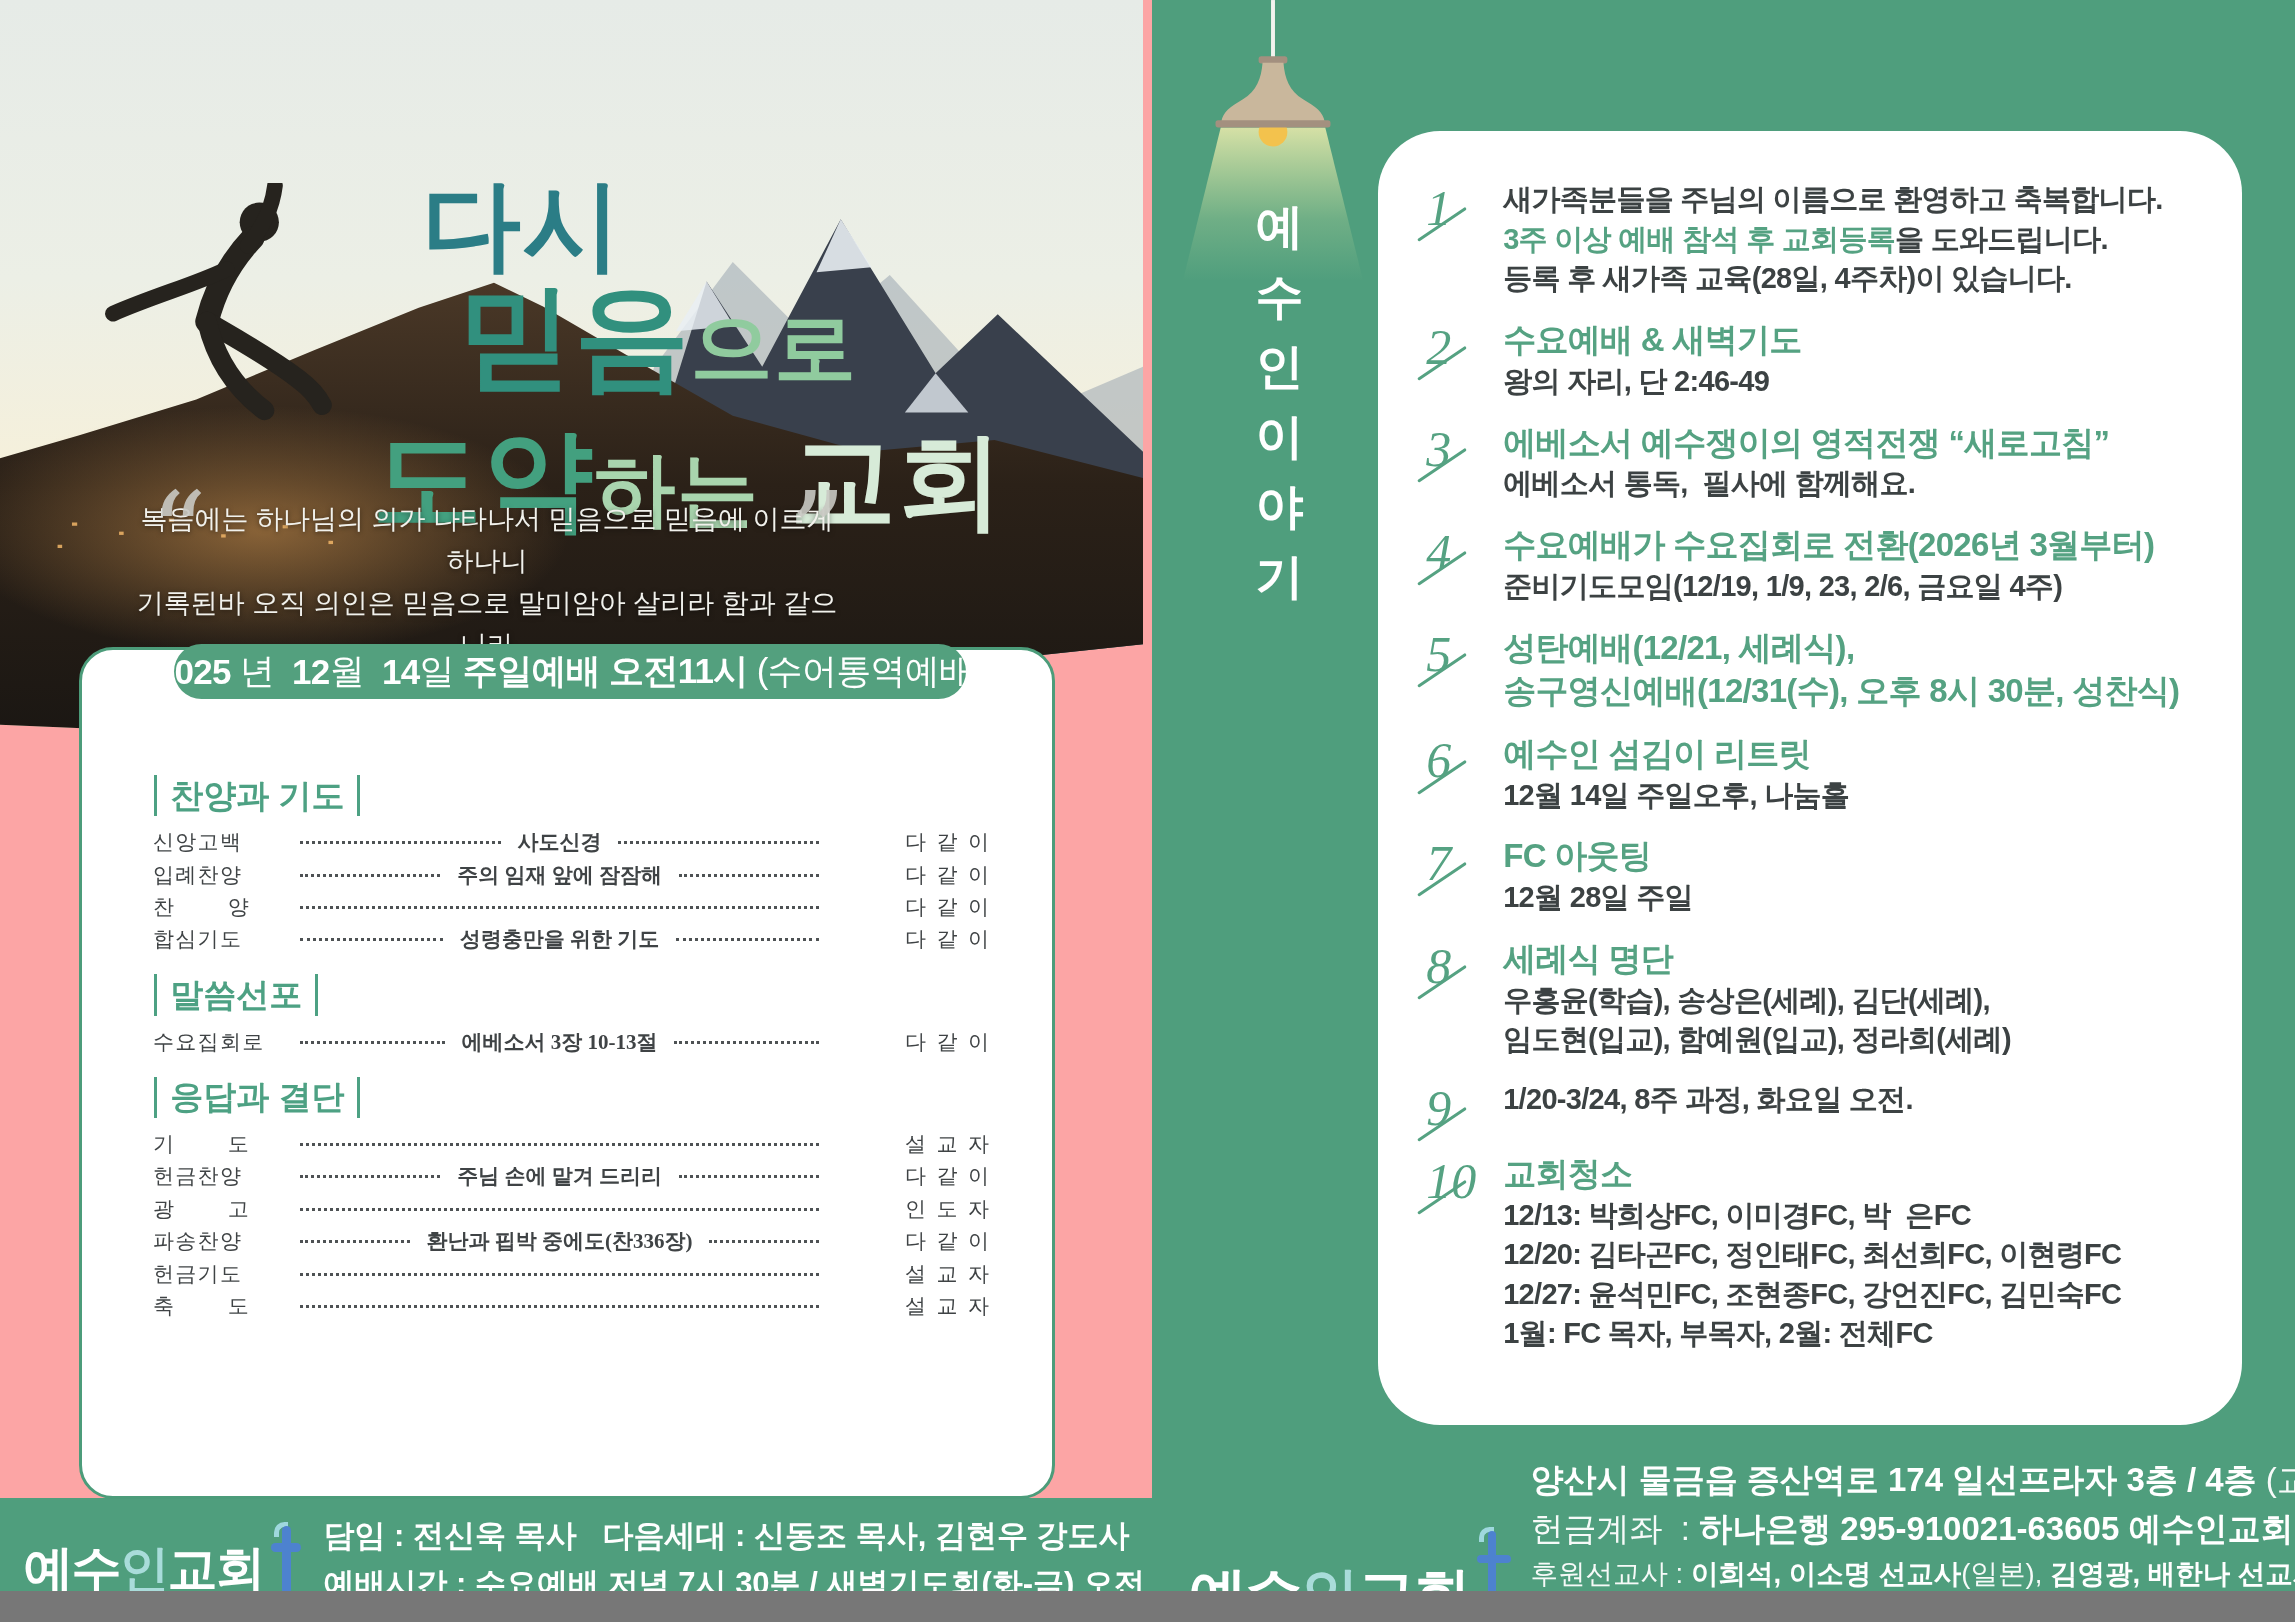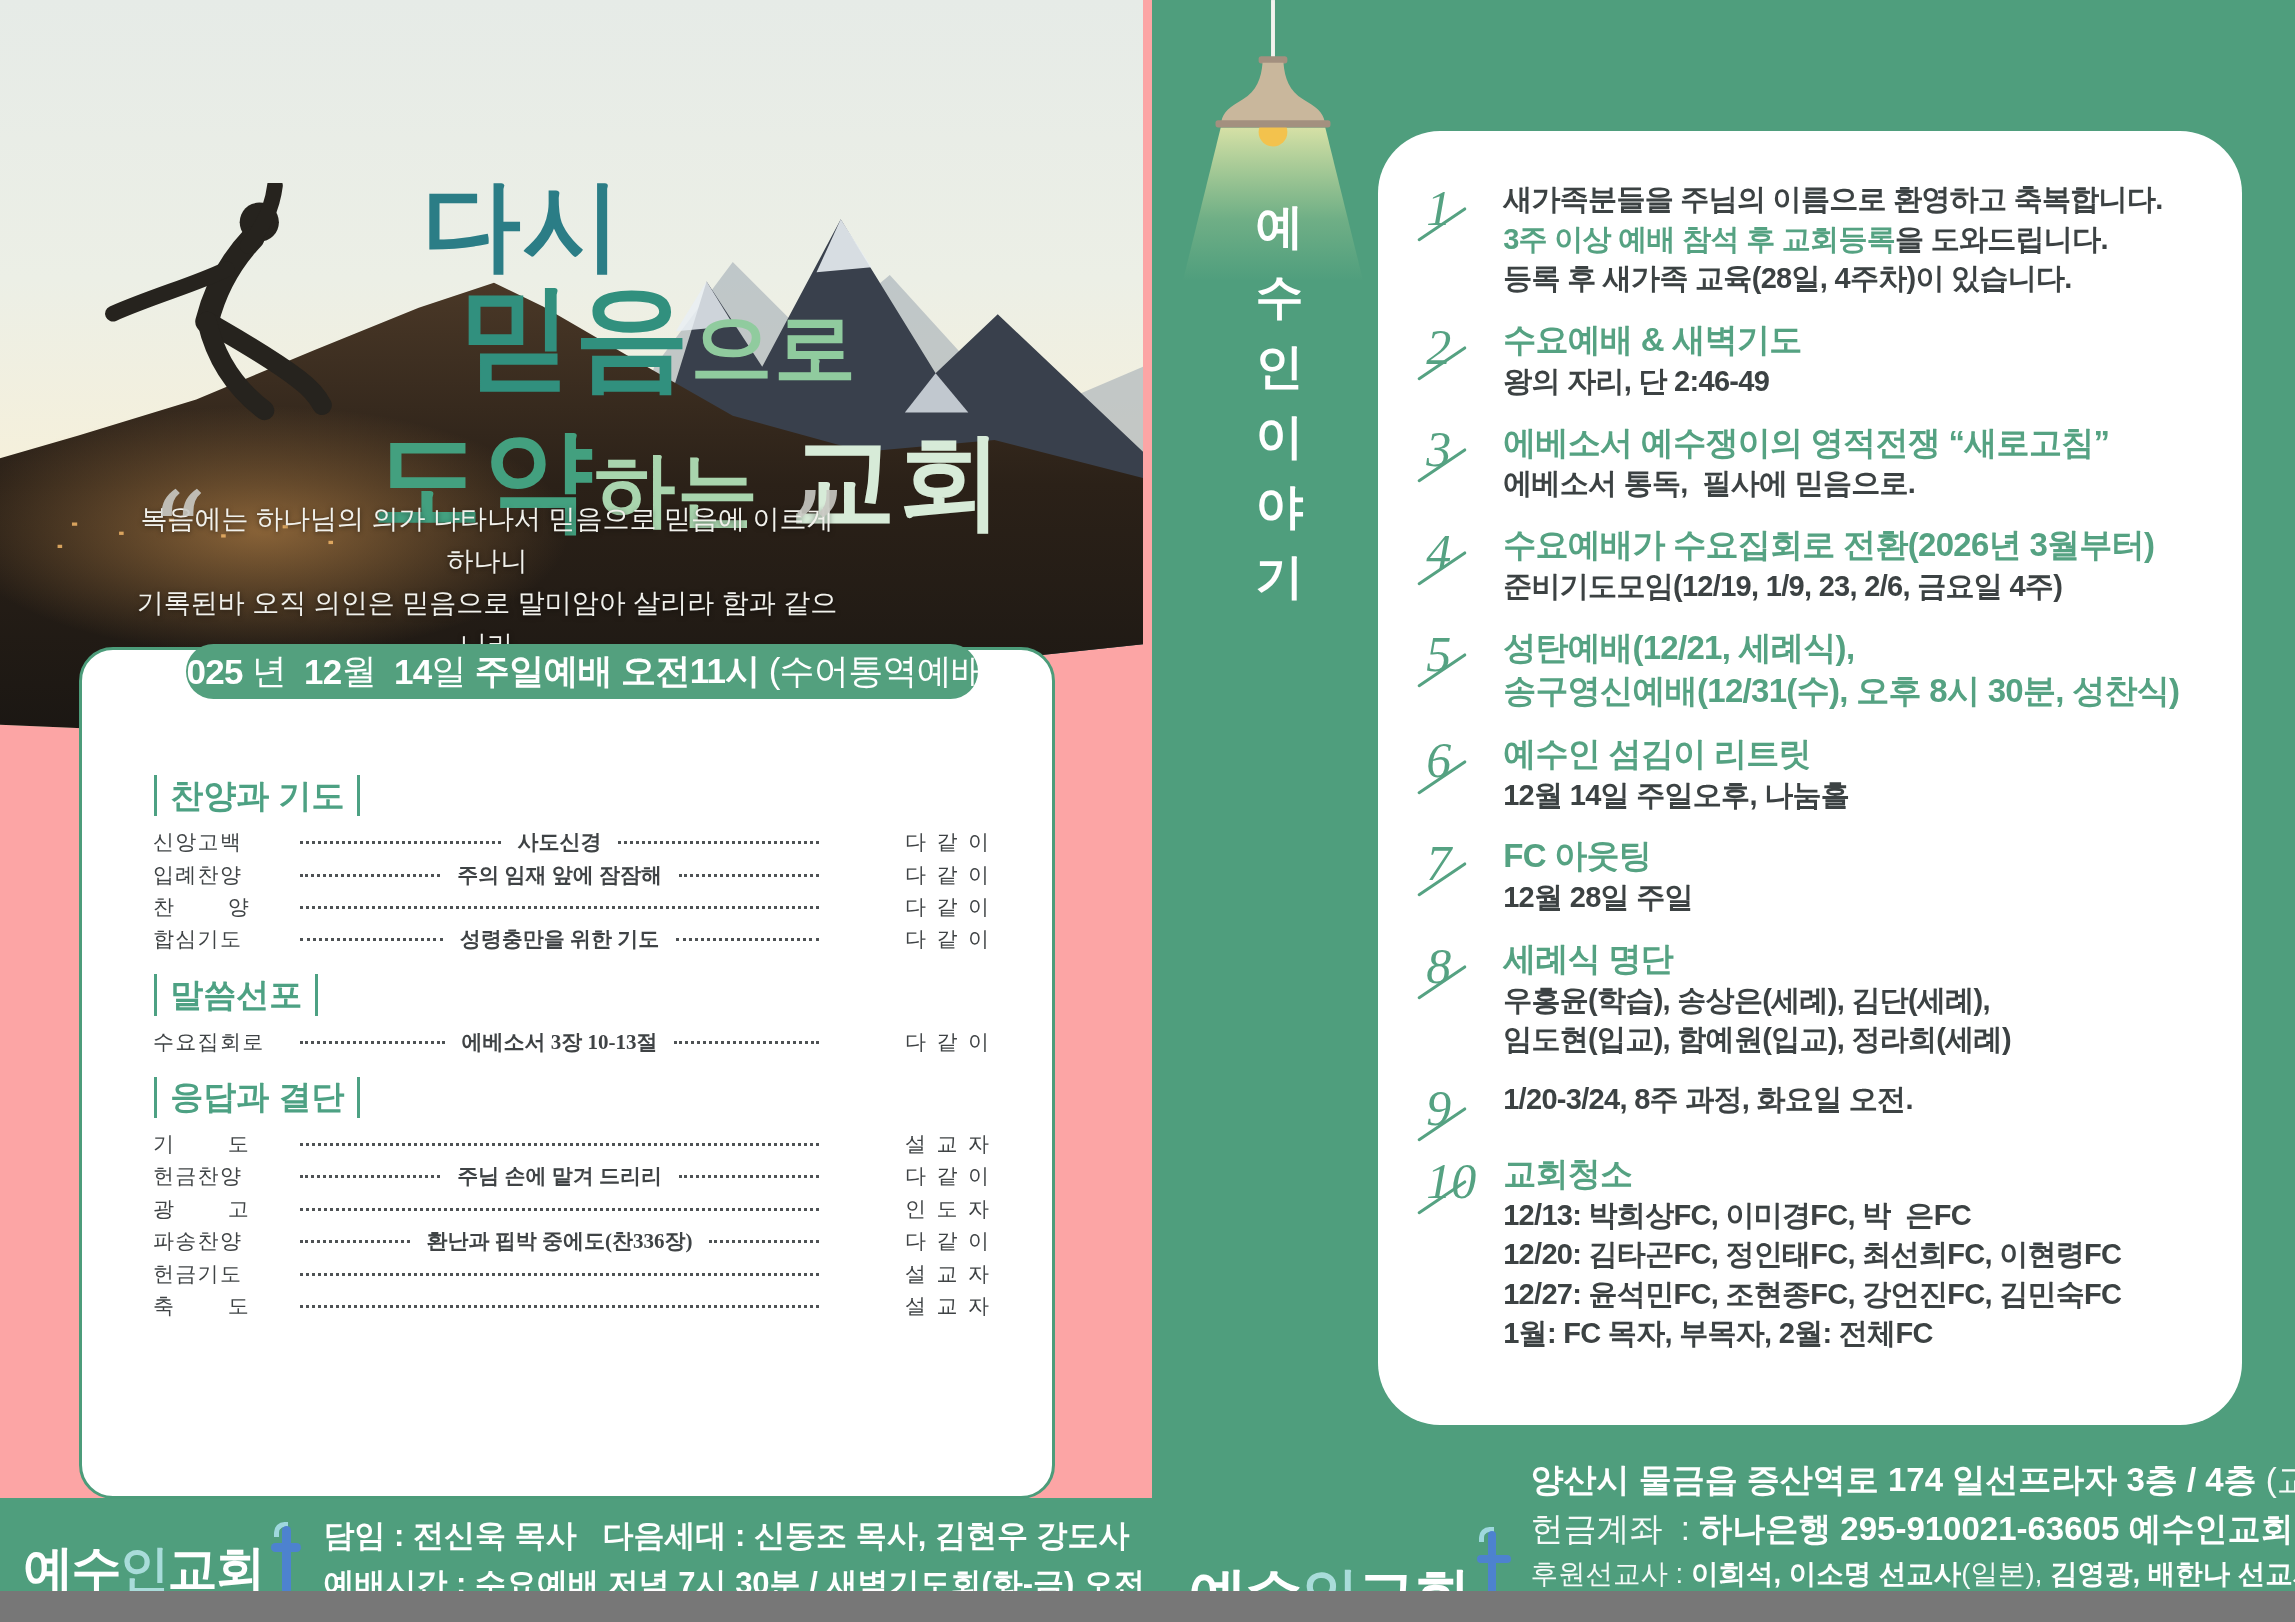--- a/index.html
+++ b/index.html
@@ -25,21 +25,21 @@
   .title-l3 .seg-c5{color:#a9d5ae;font-size:81px;}
   .title-l3 .seg-c6{color:#d7ebd8;font-size:106px;}
 
   .quote{position:absolute;left:124px;top:499px;width:726px;text-align:center;color:#f1f1ec;}
   .quote-line{font-size:27px;font-weight:500;line-height:1.55;text-shadow:0 1.3px 5.2px rgba(0,0,0,.55);}
   .quote-ref{font-size:29.4px;font-weight:800;margin-top:7.9px;text-shadow:0 1.3px 5.2px rgba(0,0,0,.55);}
   .qmark{position:absolute;font-family:"DejaVu Serif",serif;font-size:111px;line-height:.4;color:#c9c9c3;opacity:.9;}
   .qmark-open{left:26px;top:11.8px;}
   .qmark-close{right:3.9px;top:11.8px;}
 
-  .date-pill{position:absolute;left:186px;top:644px;width:792px;height:55px;z-index:3;
+  .date-pill{position:absolute;left:174px;top:644px;width:792px;height:55px;z-index:3;
     background:#53a07e;border-radius:27.5px;display:flex;align-items:center;justify-content:center;
     color:#fff;font-size:35px;letter-spacing:-0.7px;white-space:nowrap;}
   .date-pill .seg-b{font-weight:800;}
   .date-pill .seg-n{font-weight:500;}
 
   .worship-card{position:absolute;left:79px;top:647px;width:976px;height:852px;z-index:2;
     background:#fff;border:3.3px solid #4c9c7a;border-radius:34px;box-sizing:border-box;
     padding:110px 63px 19.6px 71px;}
   .w-section{margin-top:22px;}
   .w-section:first-child{margin-top:15px;}
@@ -325,21 +325,21 @@
     <div class="ann-num">2</div>
     <div class="ann-lines">
               <div class="item-line item-title"><span class="seg seg-g">수요예배 &amp; 새벽기도</span></div>
               <div class="item-line item-sub"><span class="seg seg-n">왕의 자리, 단 2:46-49</span></div>
             </div>
   </div>
           <div class="ann-item">
     <div class="ann-num">3</div>
     <div class="ann-lines">
               <div class="item-line item-title"><span class="seg seg-g">에베소서 예수쟁이의 영적전쟁 “새로고침”</span></div>
-              <div class="item-line item-sub"><span class="seg seg-n">에베소서 통독,  필사에 믿음으로.</span></div>
+              <div class="item-line item-sub"><span class="seg seg-n">에베소서 통독,  필사에 함께해요.</span></div>
             </div>
   </div>
           <div class="ann-item">
     <div class="ann-num">4</div>
     <div class="ann-lines">
               <div class="item-line item-title"><span class="seg seg-g">수요예배가 수요집회로 전환(2026년 3월부터)</span></div>
               <div class="item-line item-sub"><span class="seg seg-n">준비기도모임(12/19, 1/9, 23, 2/6, 금요일 4주)</span></div>
             </div>
   </div>
           <div class="ann-item">

